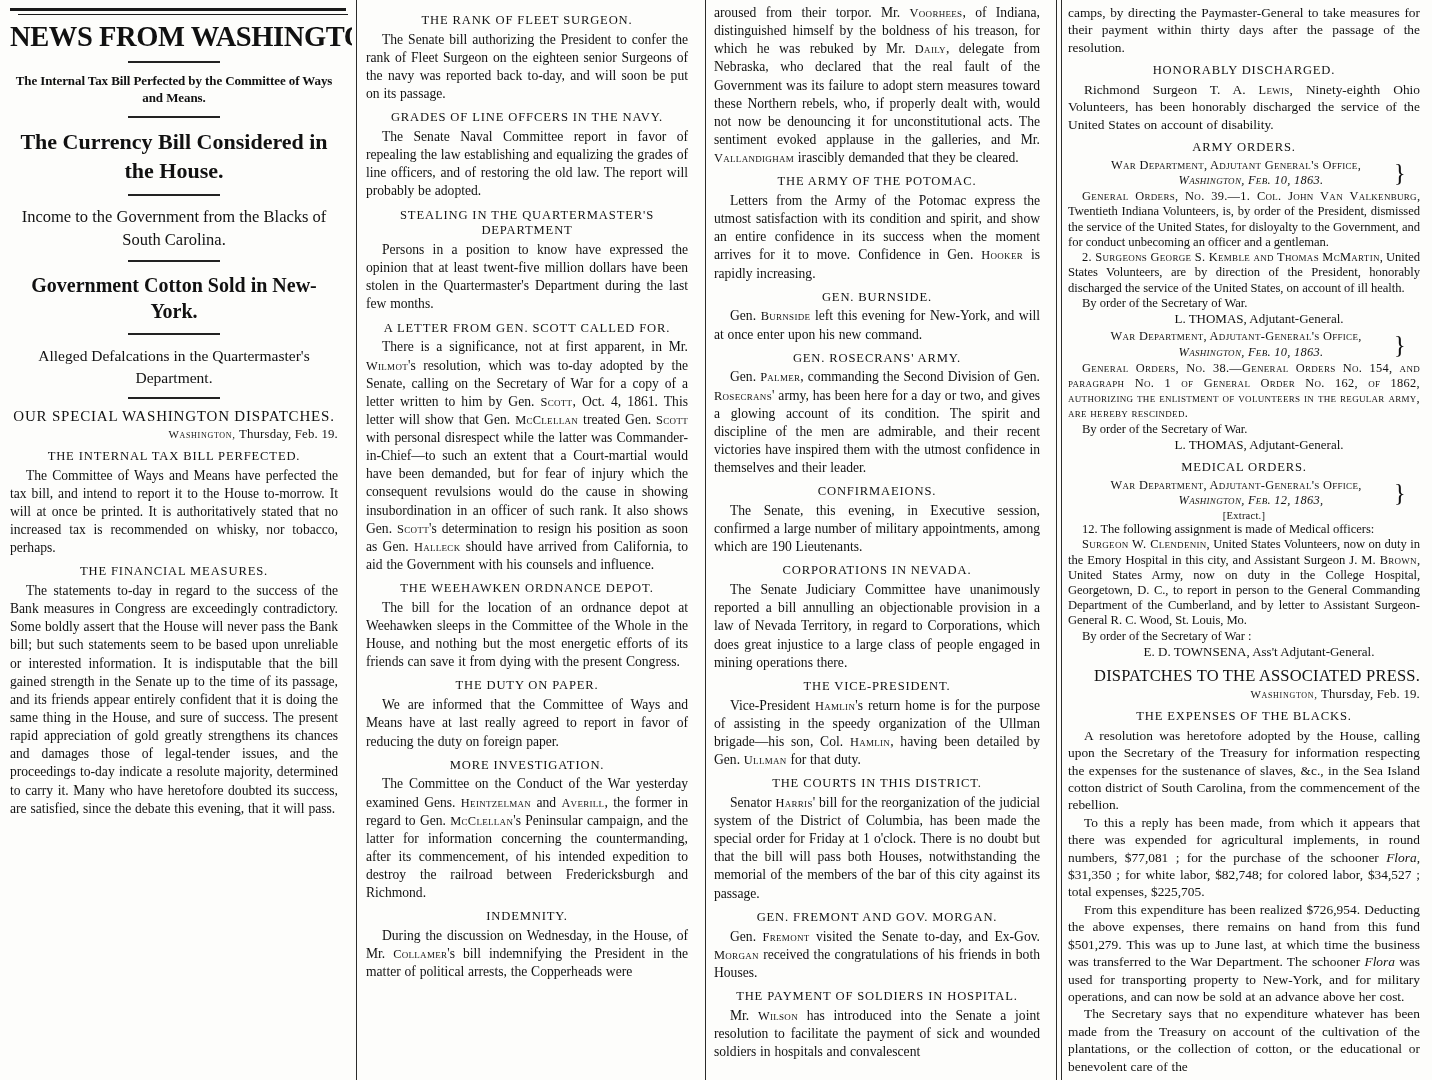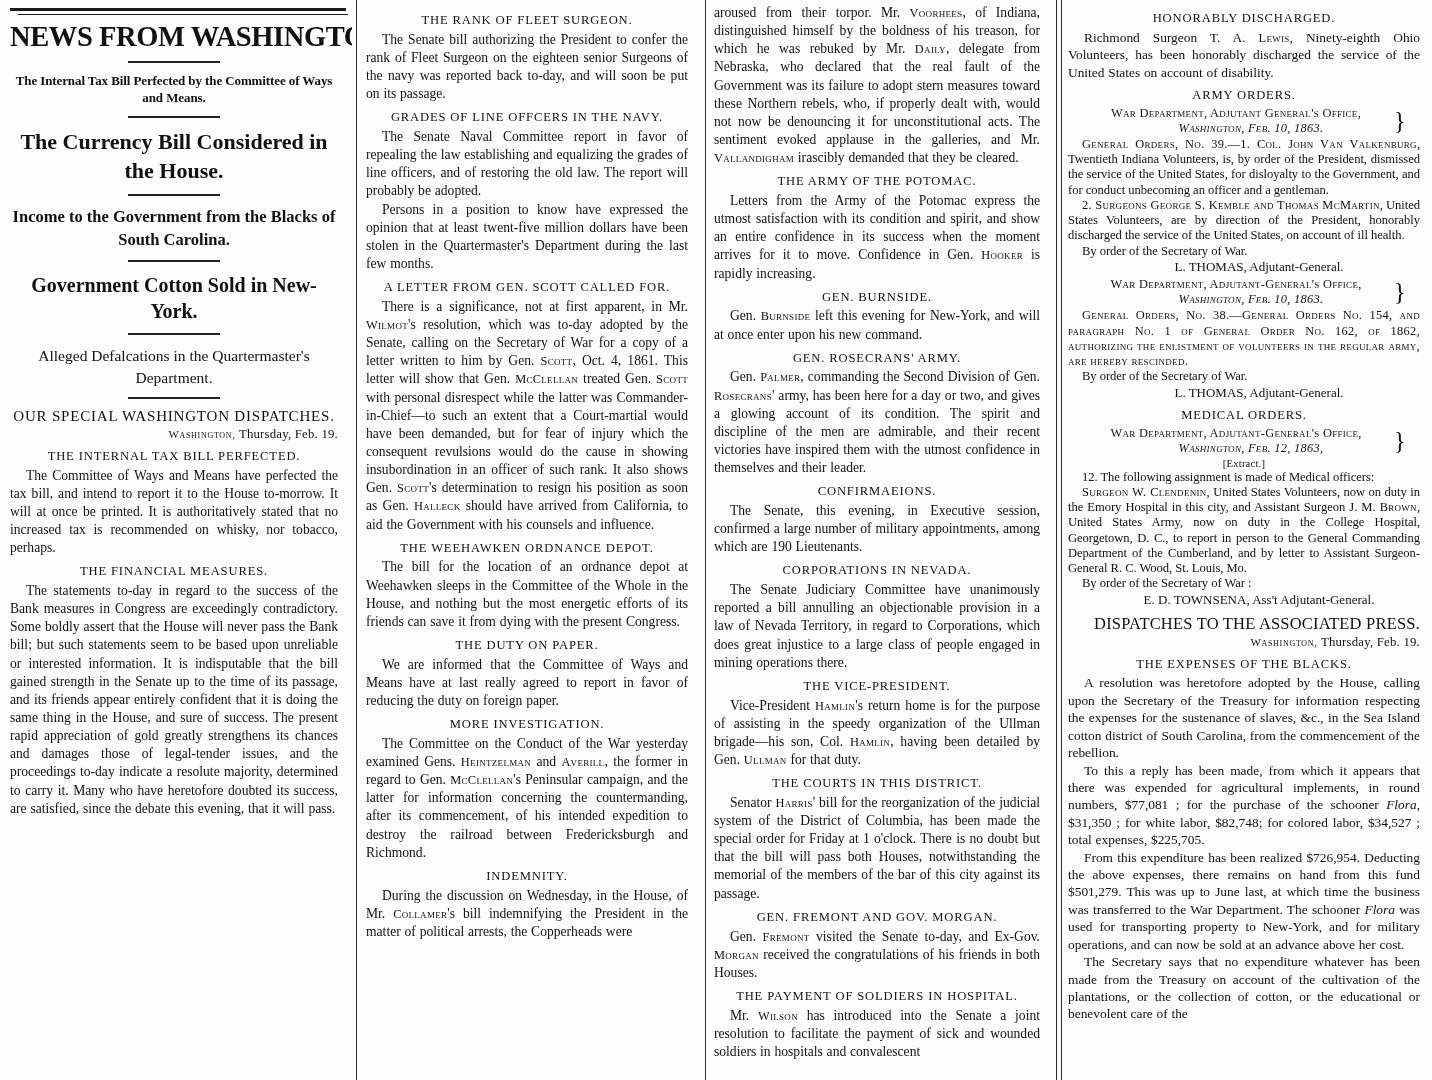--- a/index.html
+++ b/index.html
@@ -94,21 +94,21 @@
 
   .hl-3 {
     font-weight: bold;
     font-size: 22px;
     line-height: 1.30;
     margin: 0;
     text-align: center;
   }
 
   .hl-4 {
-    font-weight: bold;
+    font-weight: normal;
     font-size: 16.5px;
     line-height: 1.36;
     margin: 0;
     text-align: center;
   }
 
   .hl-5 {
     font-weight: bold;
     font-size: 20px;
     line-height: 1.30;
@@ -277,20 +277,21 @@
       <p class="body">The statements to-day in regard to the success of the Bank measures in Congress are exceedingly contradictory. Some boldly assert that the House will never pass the Bank bill; but such statements seem to be based upon unreliable or interested information. It is indisputable that the bill gained strength in the Senate up to the time of its passage, and its friends appear entirely confident that it is doing the same thing in the House, and sure of success. The present rapid appreciation of gold greatly strengthens its chances and damages those of legal-tender issues, and the proceedings to-day indicate a resolute majority, determined to carry it. Many who have heretofore doubted its success, are satisfied, since the debate this evening, that it will pass.</p>
     </div>
 
     <div class="col col-2">
       <div class="sec-head">THE RANK OF FLEET SURGEON.</div>
       <p class="body">The Senate bill authorizing the President to confer the rank of Fleet Surgeon on the eighteen senior Surgeons of the navy was reported back to-day, and will soon be put on its passage.</p>
 
       <div class="sec-head">GRADES OF LINE OFFCERS IN THE NAVY.</div>
       <p class="body">The Senate Naval Committee report in favor of repealing the law establishing and equalizing the grades of line officers, and of restoring the old law. The report will probably be adopted.</p>
 
+      <div class="sec-head">STEALING IN THE QUARTERMASTER'S DEPARTMENT</div>
       <p class="body">Persons in a position to know have expressed the opinion that at least twent-five million dollars have been stolen in the Quartermaster's Department during the last few months.</p>
 
       <div class="sec-head">A LETTER FROM GEN. SCOTT CALLED FOR.</div>
       <p class="body"><span>There is a significance, not at first apparent, in Mr. </span><span class="sc">Wilmot</span><span>'s resolution, which was to-day adopted by the Senate, calling on the Secretary of War for a copy of a letter written to him by Gen. </span><span class="sc">Scott</span><span>, Oct. 4, 1861. This letter will show that Gen. </span><span class="sc">McClellan</span><span> treated Gen. </span><span class="sc">Scott</span><span> with personal disrespect while the latter was Commander-in-Chief—to such an extent that a Court-martial would have been demanded, but for fear of injury which the consequent revulsions would do the cause in showing insubordination in an officer of such rank. It also shows Gen. </span><span class="sc">Scott</span><span>'s determination to resign his position as soon as Gen. </span><span class="sc">Halleck</span><span> should have arrived from California, to aid the Government with his counsels and influence.</span></p>
 
       <div class="sec-head">THE WEEHAWKEN ORDNANCE DEPOT.</div>
       <p class="body">The bill for the location of an ordnance depot at Weehawken sleeps in the Committee of the Whole in the House, and nothing but the most energetic efforts of its friends can save it from dying with the present Congress.</p>
 
       <div class="sec-head">THE DUTY ON PAPER.</div>
       <p class="body">We are informed that the Committee of Ways and Means have at last really agreed to report in favor of reducing the duty on foreign paper.</p>
@@ -327,20 +328,21 @@
       <p class="body"><span>Senator </span><span class="sc">Harris</span><span>' bill for the reorganization of the judicial system of the District of Columbia, has been made the special order for Friday at 1 o'clock. There is no doubt but that the bill will pass both Houses, notwithstanding the memorial of the members of the bar of this city against its passage.</span></p>
 
       <div class="sec-head">GEN. FREMONT AND GOV. MORGAN.</div>
       <p class="body"><span>Gen. </span><span class="sc">Fremont</span><span> visited the Senate to-day, and Ex-Gov. </span><span class="sc">Morgan</span><span> received the congratulations of his friends in both Houses.</span></p>
 
       <div class="sec-head">THE PAYMENT OF SOLDIERS IN HOSPITAL.</div>
       <p class="body"><span>Mr. </span><span class="sc">Wilson</span><span> has introduced into the Senate a joint resolution to facilitate the payment of sick and wounded soldiers in hospitals and convalescent</span></p>
     </div>
 
     <div class="col col-4">
+      <p class="body" style="text-indent:0">camps, by directing the Paymaster-General to take measures for their payment within thirty days after the passage of the resolution.</p>
 
       <div class="sec-head">HONORABLY DISCHARGED.</div>
       <p class="body"><span>Richmond Surgeon T. A. </span><span class="sc">Lewis</span><span>, Ninety-eighth Ohio Volunteers, has been honorably discharged the service of the United States on account of disability.</span></p>
 
       <div class="sec-head">ARMY ORDERS.</div>
 
       <div class="order-dateline">
         <span class="l1 sc">War Department, Adjutant General's Office,</span>
         <span class="l2 sc">Washington, Feb. 10, 1863.</span>
         <span class="brace">}</span>

